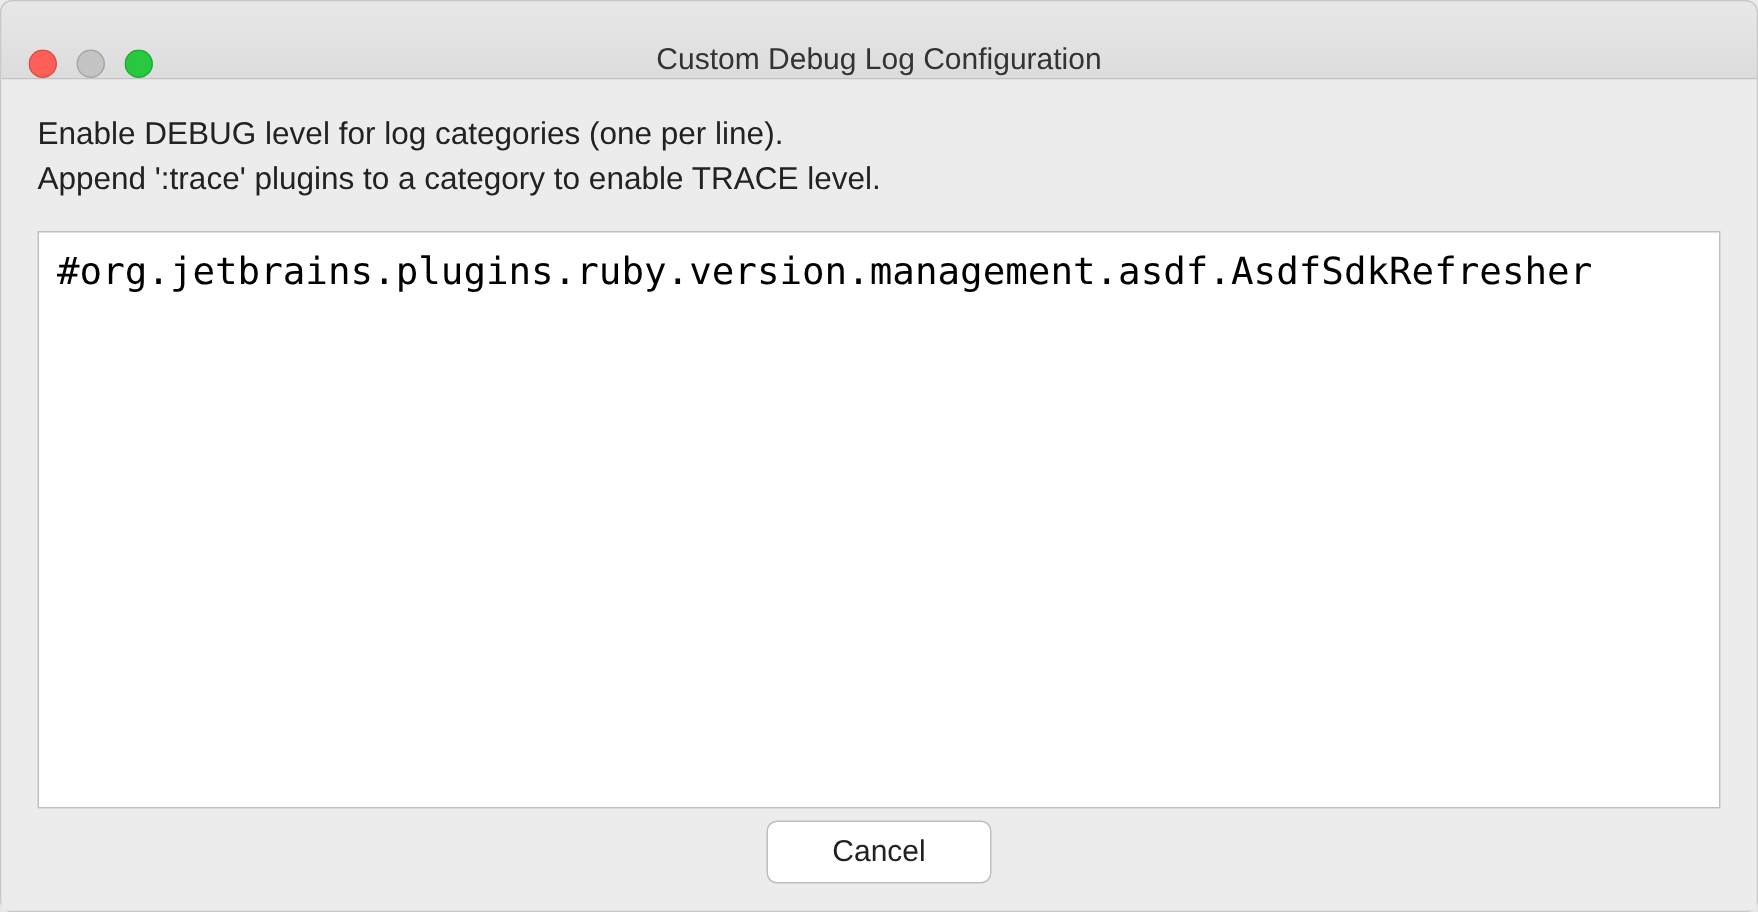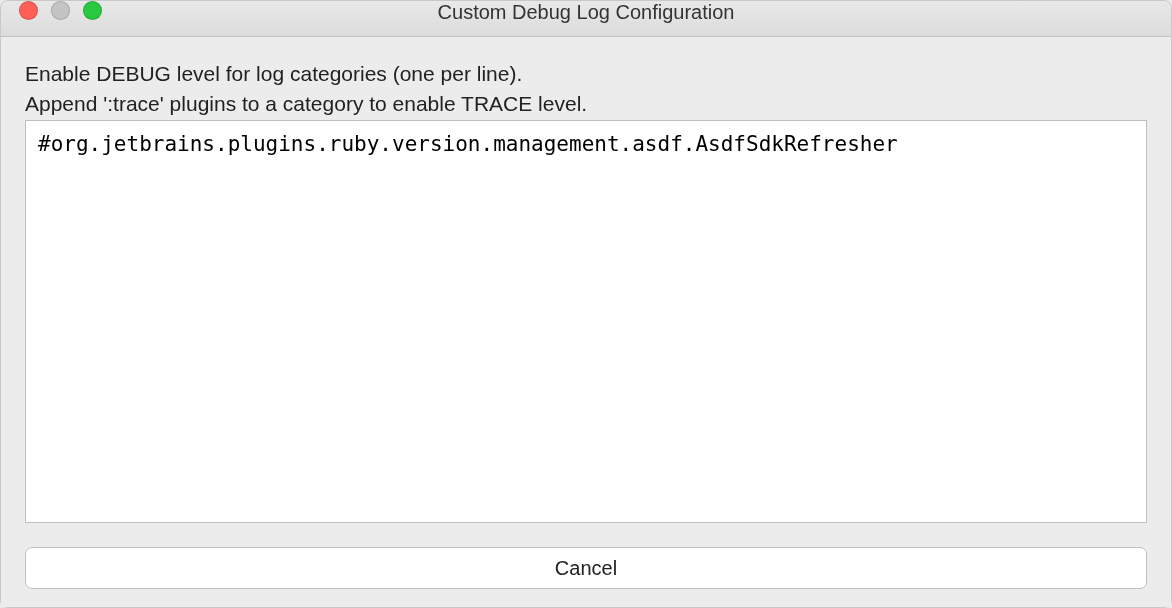--- a/index.html
+++ b/index.html
@@ -18,27 +18,27 @@
       width: 100%;
       height: 100%;
       background: #ececec;
       border: 1px solid #c8c8c8;
       border-radius: 8px;
       display: flex;
       flex-direction: column;
       box-shadow: 0 4px 20px rgba(0,0,0,0.1);
     }
     .titlebar {
-      height: 36px;
+      height: 52px;
       background: linear-gradient(to bottom, #e8e8e8, #dcdcdc);
       border-bottom: 1px solid #c2c2c2;
       border-top-left-radius: 8px;
       border-top-right-radius: 8px;
       display: flex;
-      align-items: flex-start;
+      align-items: flex-end;
       position: relative;
     }
     .traffic-lights {
       display: flex;
       gap: 13px;
       padding-left: 18px;
       align-items: center;
     }
     .traffic-light {
       width: 19px;
@@ -61,45 +61,45 @@
       flex: 1;
       padding: 22px 24px 18px 24px;
       display: flex;
       flex-direction: column;
       background: #ececec;
     }
     .instructions {
       font-size: 21px;
       color: #222;
       line-height: 1.45;
+      margin-bottom: 18px;
     }
     .textarea-wrap {
       flex: 1;
       background: #ffffff;
       border: 1px solid #bebebe;
       padding: 10px 12px;
     }
     .log-textarea {
       width: 100%;
       height: 100%;
       border: none;
       outline: none;
       resize: none;
       font-family: "Menlo", "Monaco", "Consolas", monospace;
-      font-size: 21px;
+      font-size: 25px;
       color: #000;
       background: transparent;
       line-height: 1.3;
     }
     .button-row {
       display: flex;
       justify-content: center;
       gap: 14px;
-      padding-top: 24px;
-      flex-direction: column;
+      padding-top: 8px;
     }
     .btn {
       min-width: 150px;
       height: 42px;
       border-radius: 7px;
       font-size: 20px;
       border: 1px solid #bfbfbf;
       cursor: pointer;
       font-family: inherit;
     }

